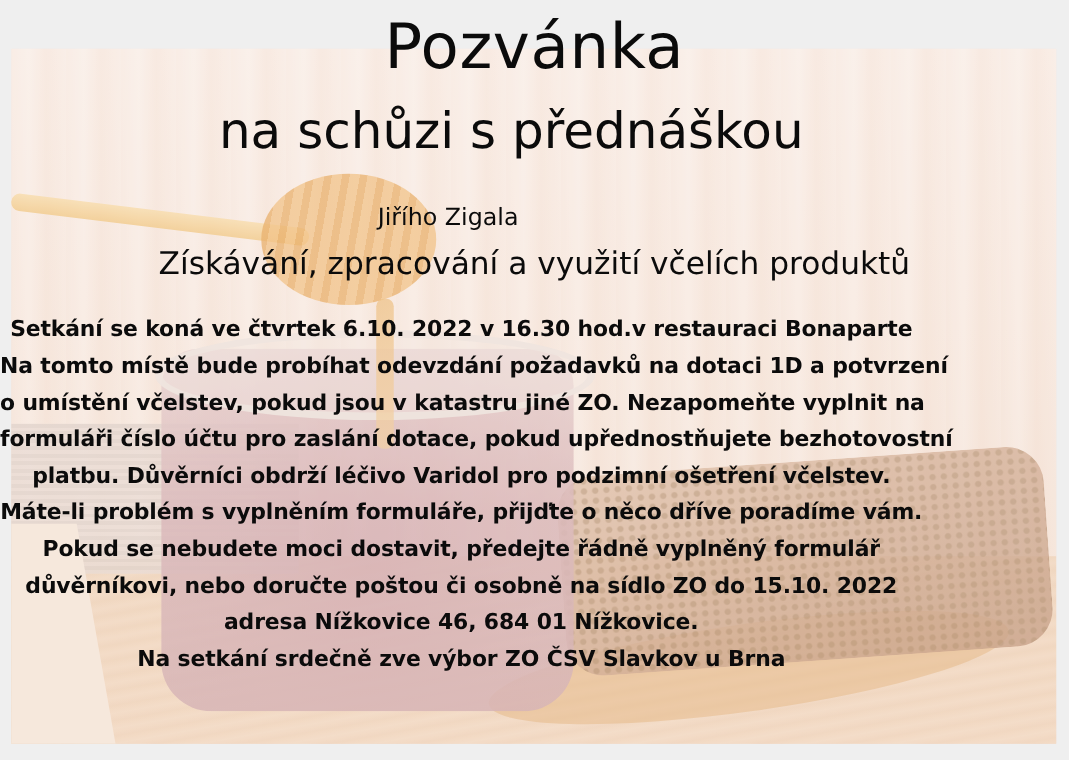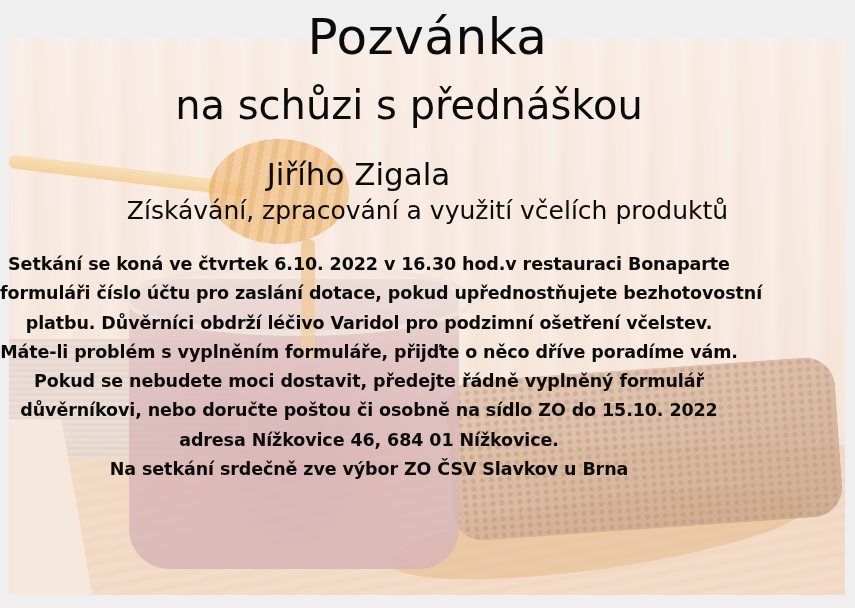--- a/index.html
+++ b/index.html
@@ -147,21 +147,21 @@
       top: 76px;
       font-size: 40px;
       line-height: 58px;
       margin: 0;
       font-weight: normal;
     }
     .speaker {
       position: absolute;
       left: 0; width: 717px;
       top: 156px;
-      font-size: 31px;
+      font-size: 19px;
       line-height: 36px;
       margin: 0;
       font-weight: normal;
     }
     .topic {
       position: absolute;
       left: 0; width: 855px;
       top: 193px;
       font-size: 25px;
       line-height: 36px;
@@ -201,20 +201,22 @@
 </div>
 
 <div class="content">
   <h1 class="title">Pozvánka</h1>
   <h2 class="subtitle">na schůzi s přednáškou</h2>
   <h3 class="speaker">Jiřího Zigala</h3>
   <h3 class="topic">Získávání, zpracování a využití včelích produktů</h3>
 
   <div class="body-text">
     <span class="line">Setkání se koná ve čtvrtek 6.10. 2022 v 16.30 hod.v restauraci Bonaparte</span>
+    <span class="line">Na tomto místě bude probíhat odevzdání požadavků na dotaci 1D a potvrzení</span>
+    <span class="line">o umístění včelstev, pokud jsou v katastru jiné ZO. Nezapomeňte vyplnit na</span>
     <span class="line">formuláři číslo účtu pro zaslání dotace, pokud upřednostňujete bezhotovostní</span>
     <span class="line">platbu. Důvěrníci obdrží léčivo Varidol pro podzimní ošetření včelstev.</span>
     <span class="line">Máte-li problém s vyplněním formuláře, přijďte o něco dříve poradíme vám.</span>
     <span class="line">Pokud se nebudete moci dostavit, předejte řádně vyplněný formulář</span>
     <span class="line">důvěrníkovi, nebo doručte poštou či osobně na sídlo ZO do 15.10. 2022</span>
     <span class="line">adresa Nížkovice 46,   684 01 Nížkovice.</span>
     <span class="line">Na setkání srdečně zve výbor ZO ČSV Slavkov u Brna</span>
   </div>
 </div>
 

